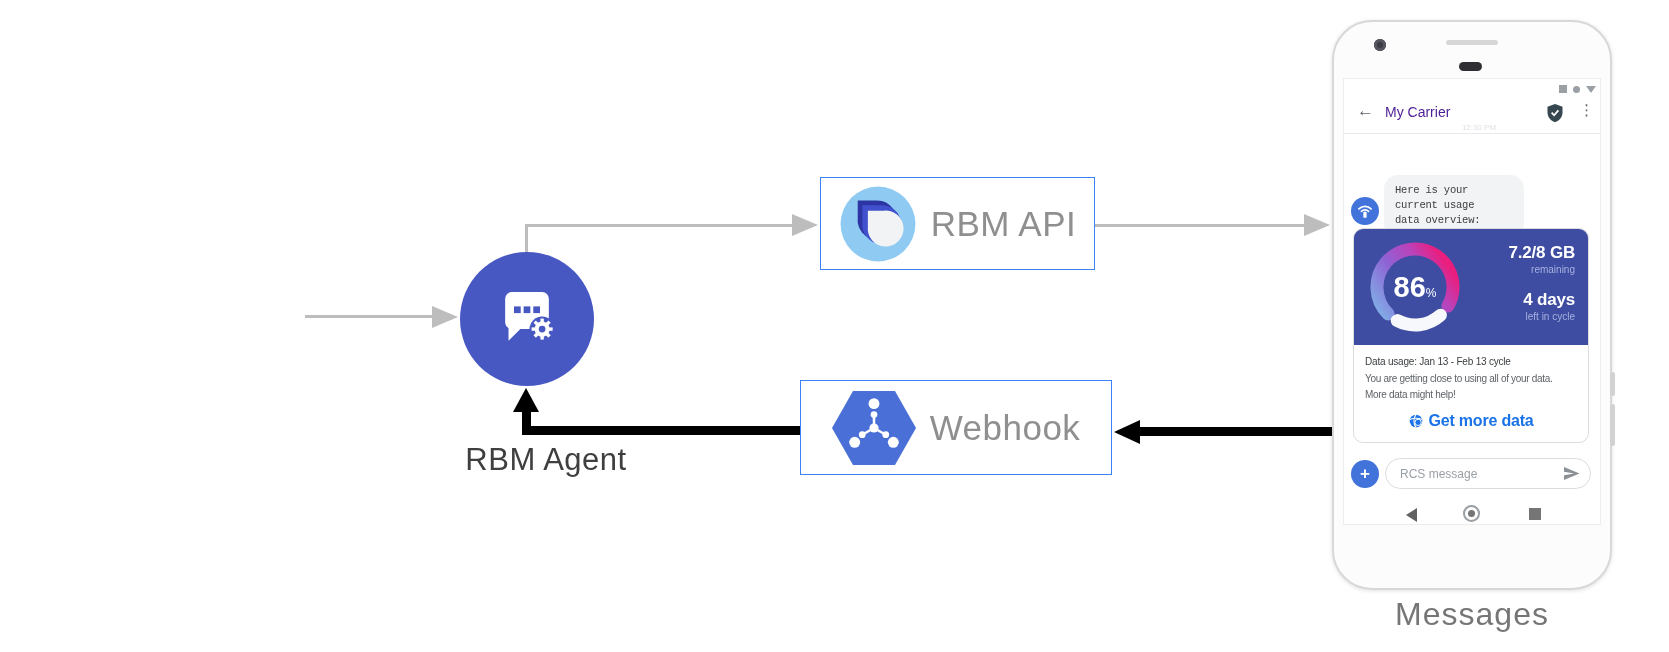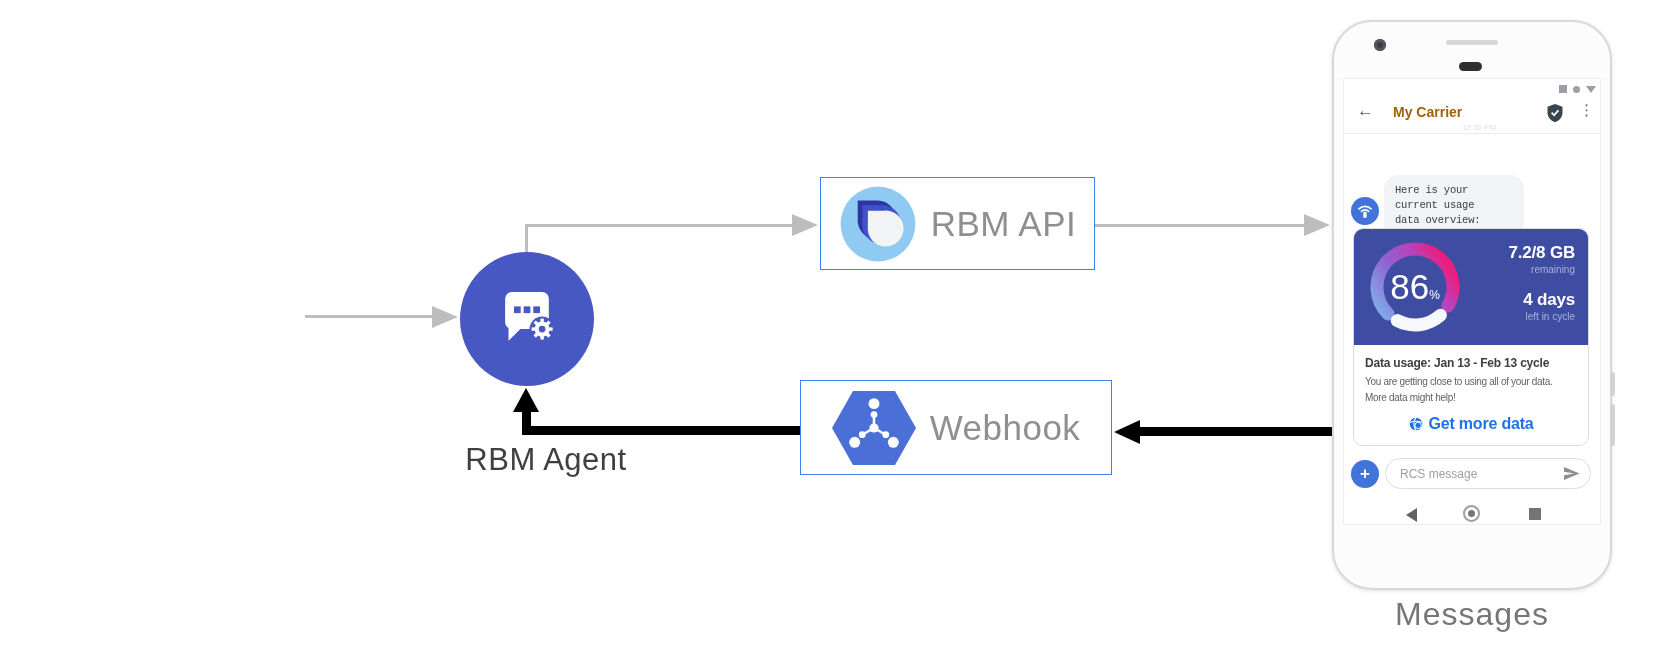--- a/index.html
+++ b/index.html
@@ -35,42 +35,42 @@
   .cam { position:absolute; left:1374px; top:39px; width:12px; height:12px; border-radius:50%; background:#3c3c44; box-shadow:inset 0 0 0 3px #55555e; }
   .spk-slot { position:absolute; left:1446px; top:40px; width:52px; height:5px; border-radius:3px; background:#d6d6d6; }
   .earpiece { position:absolute; left:1459px; top:62px; width:23px; height:9px; border-radius:5px; background:#2f2f33; }
   .screen { position:absolute; left:1343px; top:78px; width:258px; height:447px; background:#fff; border:1px solid #ededed; overflow:hidden; }
 
   
   .st-sq { position:absolute; left:215px; top:6px; width:8px; height:8px; background:#9aa0a6; }
   .st-dot { position:absolute; left:229px; top:7px; width:7px; height:7px; border-radius:50%; background:#9aa0a6; }
   .st-tri { position:absolute; left:242px; top:7px; width:0; height:0; border-left:5px solid transparent; border-right:5px solid transparent; border-top:7px solid #9aa0a6; }
   .hdr-back { position:absolute; left:13px; top:22px; font-size:17px; color:#5f6368; cursor:default; }
-  .hdr-title { position:absolute; left:49px; top:25px; font-size:14px; color:#a16207;font-weight:bold; }
+  .hdr-title { position:absolute; left:41px; top:25px; font-size:14px; color:#4c1d95; }
   .hdr-shield { position:absolute; left:202px; top:24px; width:18px; height:20px; }
   .hdr-menu { position:absolute; left:235px; top:22px; font-size:15px; color:#5f6368; letter-spacing:0; }
   .hdr-divider { position:absolute; left:0; top:54px; width:258px; height:1px; background:#e8eaed; }
   .faint-time { position:absolute; left:100px; top:44px; width:70px; text-align:center; font-size:8px; color:#dfe1e5; }
 
   .avatar { position:absolute; left:7px; top:118px; width:28px; height:28px; border-radius:50%; background:#4273db; display:flex; align-items:center; justify-content:center; }
   .bubble { position:absolute; left:40px; top:96px; width:140px; border-radius:14px; background:#f1f3f4; padding:8px 11px; }
   .bubble div { font-size:10.5px; letter-spacing:-.2px; line-height:1.45; color:#3c4043;font-family:Liberation Mono, monospace; }
 
   .ucard { position:absolute; left:9px; top:149px; width:236px; border:1px solid #dadce0; border-radius:10px; background:#fff; overflow:hidden; }
   .ucard-media { position:relative; height:116px; background:#3e4da1; }
   .gauge { position:absolute; left:13px; top:10px; }
   .gauge-text { position:absolute; left:13px; top:10px; width:96px; height:96px; display:flex; align-items:baseline; justify-content:center; color:#fff; }
-  .gauge-text .pct { font-size:35px; font-weight:400; line-height:96px; }
+  .gauge-text .pct { font-size:29px; font-weight:700; line-height:96px; }
   .gauge-text .pctsign { font-size:12px; font-weight:300; }
   .media-right { position:absolute; right:13px; top:14px; text-align:right; color:#fff; }
   .mr-big { font-size:17px; font-weight:bold; letter-spacing:-.2px;text-align:right; }
   .mr-sub { font-size:10px; color:#a6b0e0; margin-top:1px; }
   .mr-gap { height:15px; }
   .ucard-body { padding:11px 11px 12px 11px; }
-  .ub-title { font-size:12px; font-weight:bold; color:#3c4043; letter-spacing:-.2px; }
+  .ub-title { font-size:10px; font-weight:normal; color:#3c4043; letter-spacing:-.2px; }
   .ub-text { font-size:10px; color:#5f6368; letter-spacing:-.3px; line-height:1.55; margin-top:4px; }
   .ub-cta { display:flex; align-items:center; justify-content:center; gap:6px; margin-top:10px; }
   .ub-cta span { font-size:16px; font-weight:bold; color:#1a73e8; letter-spacing:-.2px; }
 
   .plus-btn { position:absolute; left:7px; top:381px; width:28px; height:28px; border-radius:50%; background:#4273db; color:#fff; display:flex; align-items:center; justify-content:center; font-size:17px; font-weight:bold; }
   .composer { position:absolute; left:41px; top:379px; width:206px; height:31px; border:1.5px solid #dadce0; border-radius:16px; background:#fff; display:flex; align-items:center; padding:0 10px 0 14px; }
   .composer input { flex:1; border:none; outline:none; font-size:12px; color:#3c4043; font-family:"Liberation Sans",sans-serif; background:transparent; }
   .composer input::placeholder { color:#9aa0a6; }
 
   .nav-back { position:absolute; left:62px; top:429px; width:0; height:0; border-top:7px solid transparent; border-bottom:7px solid transparent; border-right:11px solid #616161; }

